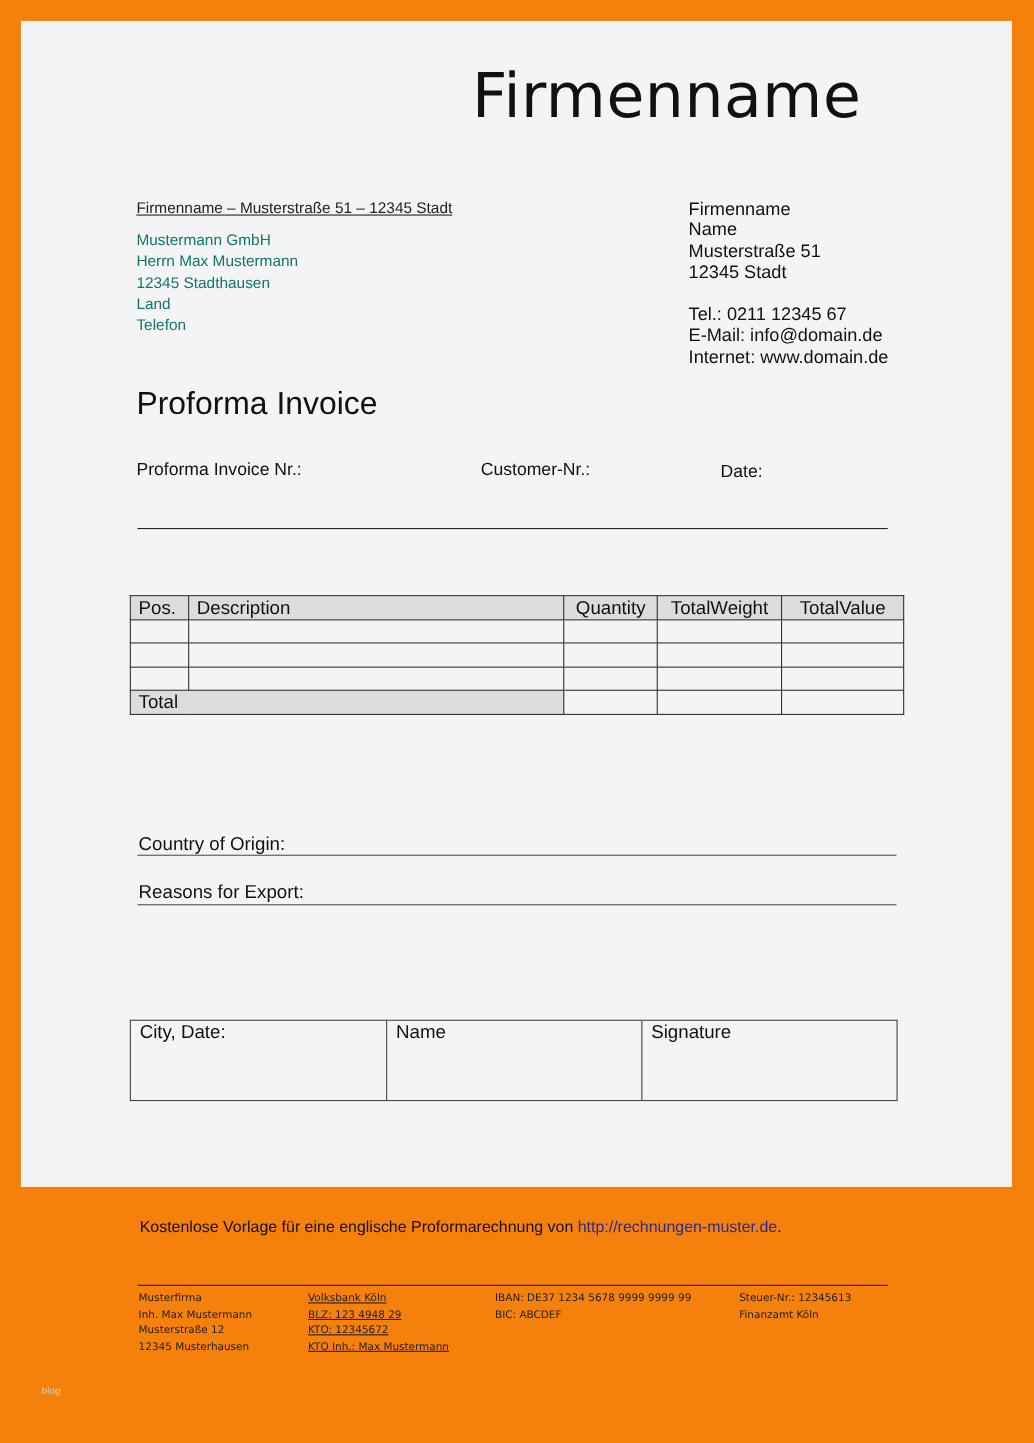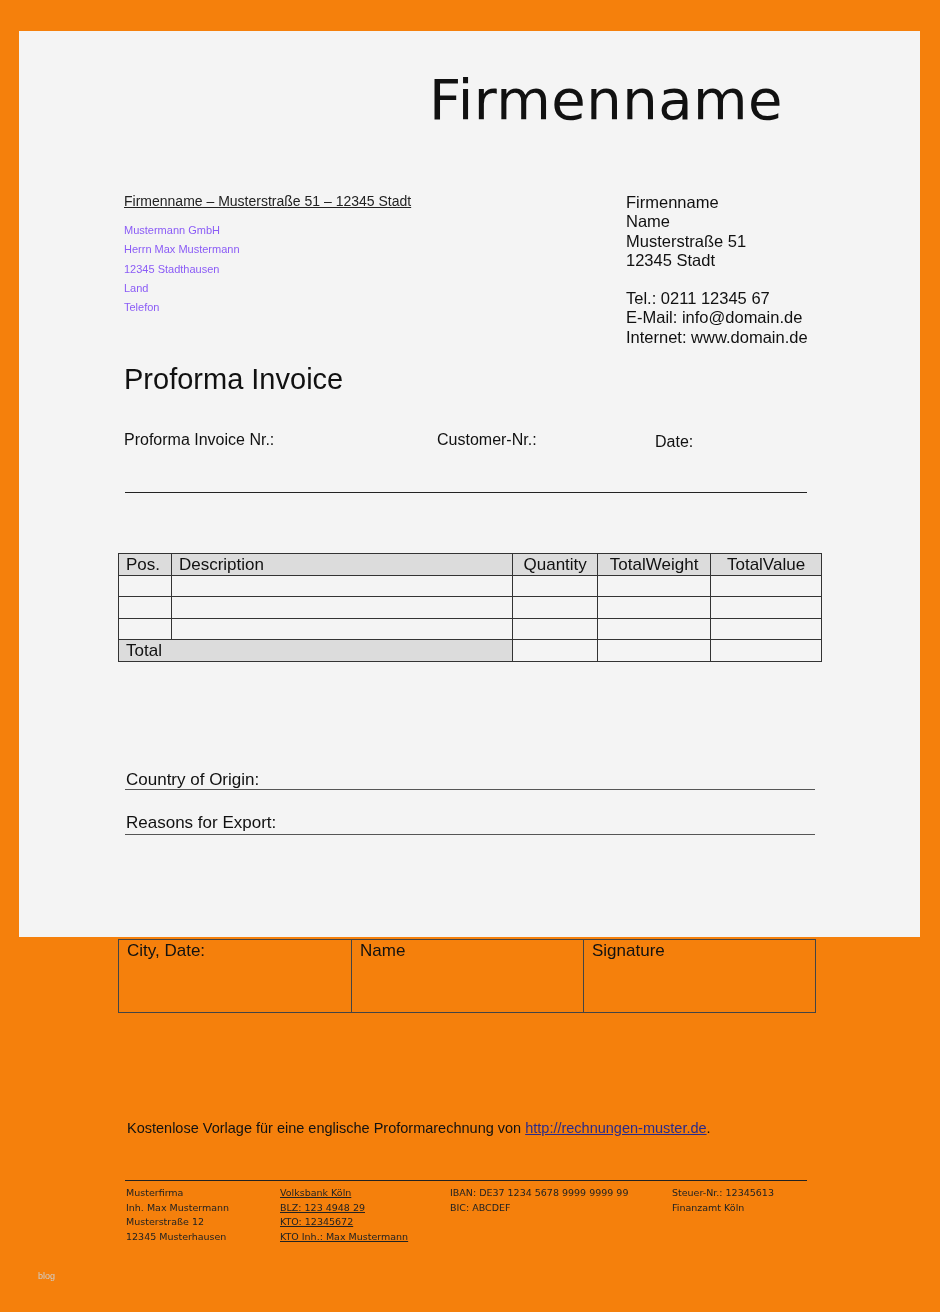--- a/index.html
+++ b/index.html
@@ -5,38 +5,38 @@
   * { margin: 0; padding: 0; box-sizing: border-box; }
   html, body { width: 940px; height: 1312px; overflow: hidden; }
   body {
     background: #f5800c;
     font-family: "Liberation Sans", sans-serif;
     color: #1a1a1a;
     position: relative;
   }
   .page {
     position: absolute;
-    left: 19px; top: 31px;
-    width: 901px; height: 906px;
+    left: 19px; top: 19px;
+    width: 901px; height: 1060px;
     background: #f4f4f4;
   }
   .abs { position: absolute; white-space: nowrap; }
 
   .company-title {
     left: 410px; top: 36px;
     font-family: "DejaVu Sans", sans-serif;
     font-size: 56px; letter-spacing: 0.5px; color: #111;
   }
   .sender-line {
     left: 105px; top: 162px;
     font-size: 14px; text-decoration: underline; color: #222;
   }
   .recipient {
     left: 105px; top: 190px;
-    font-size: 11px; line-height: 19.3px; color: #8b5cf6;
+    font-size: 14px; line-height: 19.3px; color: #0f766e;
   }
   .sender-block {
     left: 607px; top: 162px;
     font-size: 16.5px; line-height: 19.3px; color: #111;
   }
   .sender-block .gap { height: 19px; }
 
   .doc-title {
     left: 105px; top: 332px;
     font-size: 29px; color: #111;
@@ -86,21 +86,21 @@
     display: flex;
   }
   .sig-cell {
     border-right: 1.5px solid #444;
     font-size: 17px; padding: 1px 0 0 8px; color: #111;
   }
   .sig-cell:last-child { border-right: none; }
   .sig-c1 { width: 233px; } .sig-c2 { width: 232px; } .sig-c3 { flex: 1; }
 
   .note { left: 108px; top: 1089px; font-size: 14.5px; color: #111; }
-  .note a { color: #2a2a8a; text-decoration: underline; }
+  .note a { color: #2a2a8a; }
 
   .rule-2 {
     left: 106px; top: 1149px; width: 682px; height: 0;
     border-top: 1.5px solid #222;
   }
   .foot-col {
     top: 1155px; font-family: "DejaVu Sans", sans-serif;
     font-size: 9.5px; line-height: 14.6px; color: #222;
   }
   .fc-1 { left: 107px; } .fc-2 { left: 261px; text-decoration: underline; }

